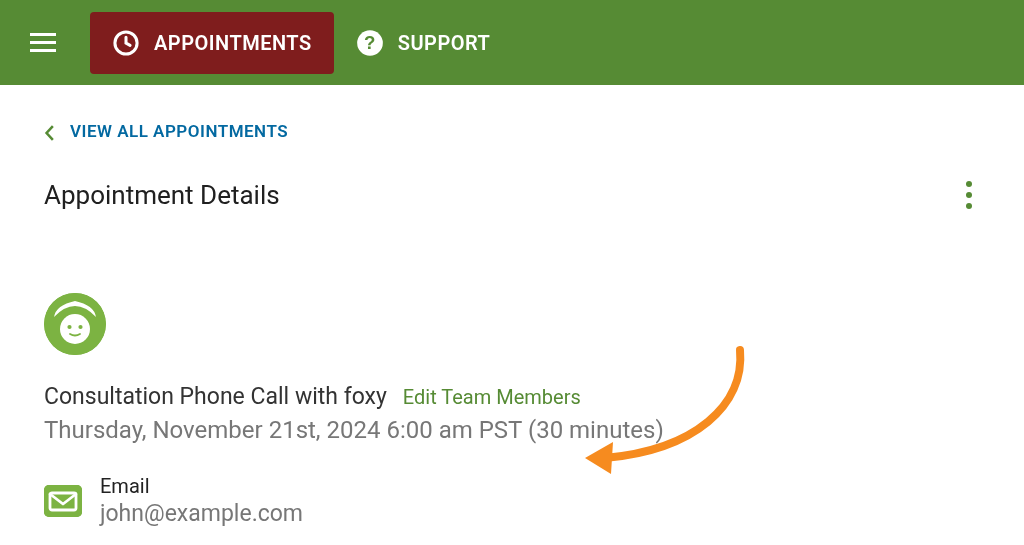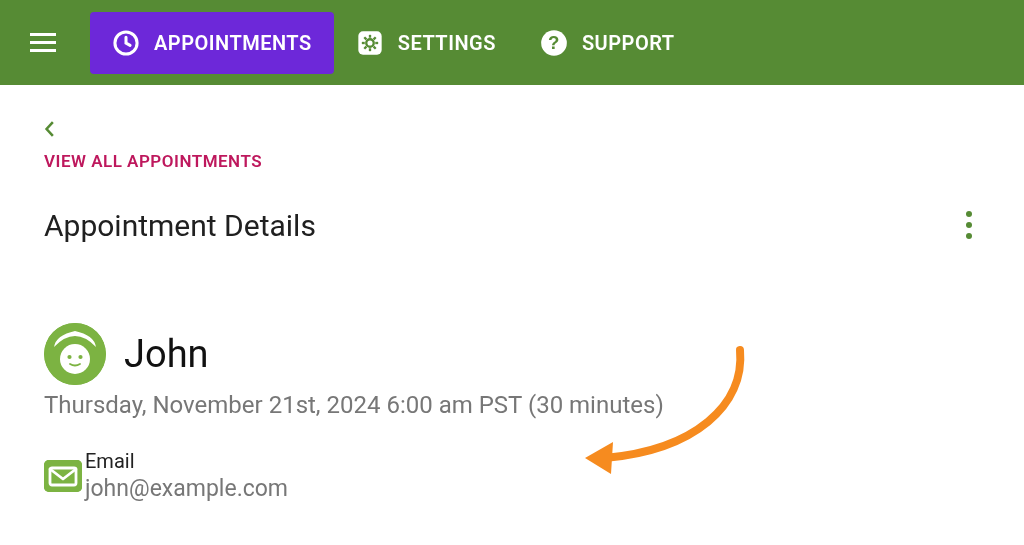--- a/index.html
+++ b/index.html
@@ -42,55 +42,54 @@
       gap: 14px;
       padding: 0 22px;
       height: 62px;
       cursor: pointer;
       color: #fff;
       font-weight: 600;
       letter-spacing: 0.5px;
       font-size: 20px;
     }
     .nav-item.active {
-      background: #6d28d9;
+      background: #7f1d1d;
       border-radius: 4px;
       margin-left: 22px;
     }
     .nav-item .icon-wrap {
       display: flex;
       align-items: center;
       justify-content: center;
     }
     .content {
       padding: 36px 44px;
       position: relative;
     }
     .breadcrumb {
       display: flex;
-      align-items: flex-start;
+      align-items: flex-end;
       gap: 14px;
-      color: #be185d;
+      color: #0369a1;
       font-weight: 600;
       letter-spacing: 0.5px;
       font-size: 17px;
       cursor: pointer;
-      flex-direction: column;
     }
     .chev-left svg {
       display: block;
     }
     .page-header {
       display: flex;
       align-items: center;
       justify-content: space-between;
       margin-top: 32px;
     }
     .page-title {
-      font-size: 30px;
+      font-size: 26px;
       font-weight: 400;
       color: #202020;
     }
     .kebab {
       display: flex;
       flex-direction: column;
       gap: 5px;
       cursor: pointer;
       padding: 8px;
     }
@@ -139,21 +138,21 @@
       cursor: pointer;
     }
     .event-time {
       margin-top: 6px;
       font-size: 24px;
       color: #777;
     }
     .contact-row {
       display: flex;
       align-items: center;
-      gap: 3px;
+      gap: 18px;
       margin-top: 30px;
     }
     .email-icon {
       width: 38px;
       height: 32px;
       background: #7cb342;
       border-radius: 5px;
       position: relative;
       display: flex;
       align-items: center;
@@ -185,39 +184,20 @@
       <span></span>
   </div>
   <div class="nav-item active">
     <span class="icon-wrap">
       <svg width="28" height="28" viewBox="0 0 24 24">
           <circle cx="12" cy="12" r="9.5" fill="none" stroke="#fff" stroke-width="2.6"></circle>
           <path d="M12 7v5l3.5 2" stroke="#fff" stroke-width="2.6" fill="none" stroke-linecap="round"></path>
         </svg>
     </span>
     <span>APPOINTMENTS</span>
-  </div>
-  <div class="nav-item">
-    <span class="icon-wrap">
-      <svg width="28" height="28" viewBox="0 0 24 24">
-          <rect x="2" y="2" width="20" height="20" rx="4" fill="#fff"></rect>
-          <circle cx="12" cy="12" r="3.2" fill="none" stroke="#568b34" stroke-width="2"></circle>
-          <g stroke="#568b34" stroke-width="2">
-            <line x1="12" y1="5" x2="12" y2="7.5"></line>
-            <line x1="12" y1="16.5" x2="12" y2="19"></line>
-            <line x1="5" y1="12" x2="7.5" y2="12"></line>
-            <line x1="16.5" y1="12" x2="19" y2="12"></line>
-            <line x1="7.1" y1="7.1" x2="8.9" y2="8.9"></line>
-            <line x1="15.1" y1="15.1" x2="16.9" y2="16.9"></line>
-            <line x1="16.9" y1="7.1" x2="15.1" y2="8.9"></line>
-            <line x1="8.9" y1="15.1" x2="7.1" y2="16.9"></line>
-          </g>
-        </svg>
-    </span>
-    <span>SETTINGS</span>
   </div>
   <div class="nav-item">
     <span class="icon-wrap">
       <svg width="28" height="28" viewBox="0 0 24 24">
           <circle cx="12" cy="12" r="11" fill="#fff"></circle>
           <text x="12" y="17.5" font-size="16" font-weight="700" text-anchor="middle" fill="#568b34" font-family="Arial">?</text>
         </svg>
     </span>
     <span>SUPPORT</span>
   </div>
@@ -247,23 +227,26 @@
     <div class="avatar">
       <svg width="62" height="62" viewBox="0 0 62 62">
         <circle cx="31" cy="31" r="31" fill="#7cb342"></circle>
         <path d="M10 24 Q31 2 52 24 Q50 12 31 8 Q12 12 10 24 Z" fill="#fff"></path>
         <circle cx="31" cy="36" r="15" fill="#fff"></circle>
         <circle cx="25.5" cy="34" r="2.1" fill="#7cb342"></circle>
         <circle cx="36.5" cy="34" r="2.1" fill="#7cb342"></circle>
         <path d="M26 41 Q31 44 36 41" stroke="#7cb342" stroke-width="1.8" fill="none" stroke-linecap="round"></path>
       </svg>
     </div>
-    <div class="person-name">John</div>
-  </div>
-
+  </div>
+
+  <div class="event-line">
+    <span class="event-title">Consultation Phone Call with foxy</span>
+    <span class="edit-link">Edit Team Members</span>
+  </div>
   <div class="event-time">Thursday, November 21st, 2024 6:00 am PST (30 minutes)</div>
 
   <div class="contact-row">
     <div class="email-icon">
       <svg width="38" height="32" viewBox="0 0 38 32">
           <rect x="0" y="0" width="38" height="32" rx="5" fill="#7cb342"></rect>
           <path d="M6 9 L19 19 L32 9" fill="none" stroke="#fff" stroke-width="2.8" stroke-linecap="round" stroke-linejoin="round"></path>
           <rect x="6" y="8" width="26" height="17" rx="2" fill="none" stroke="#fff" stroke-width="2.8"></rect>
         </svg>
     </div>

